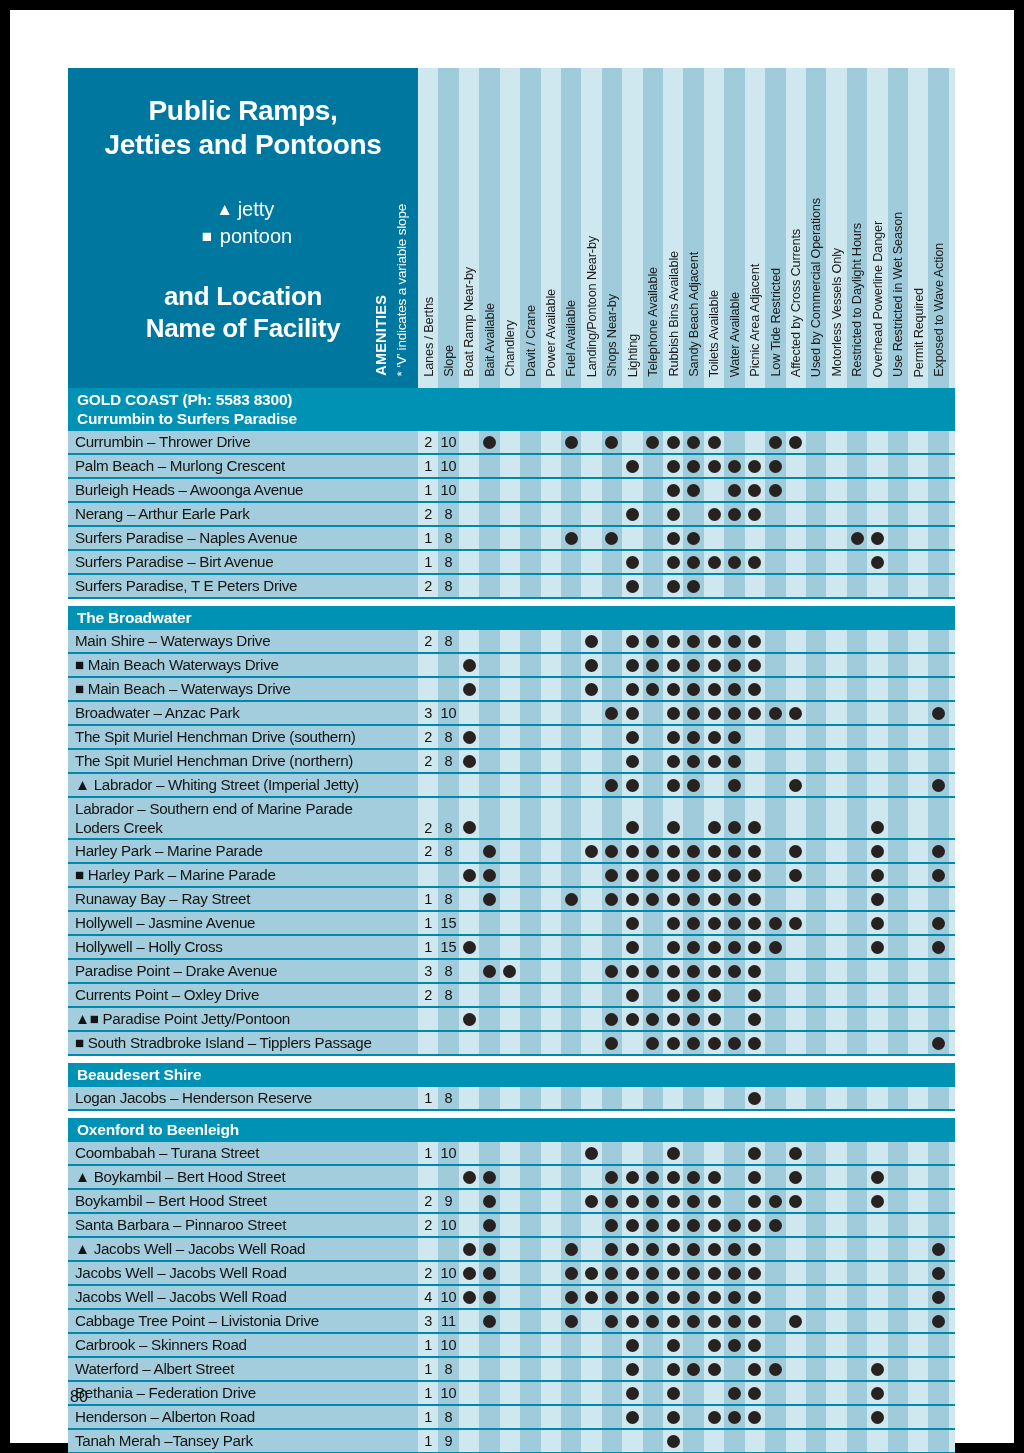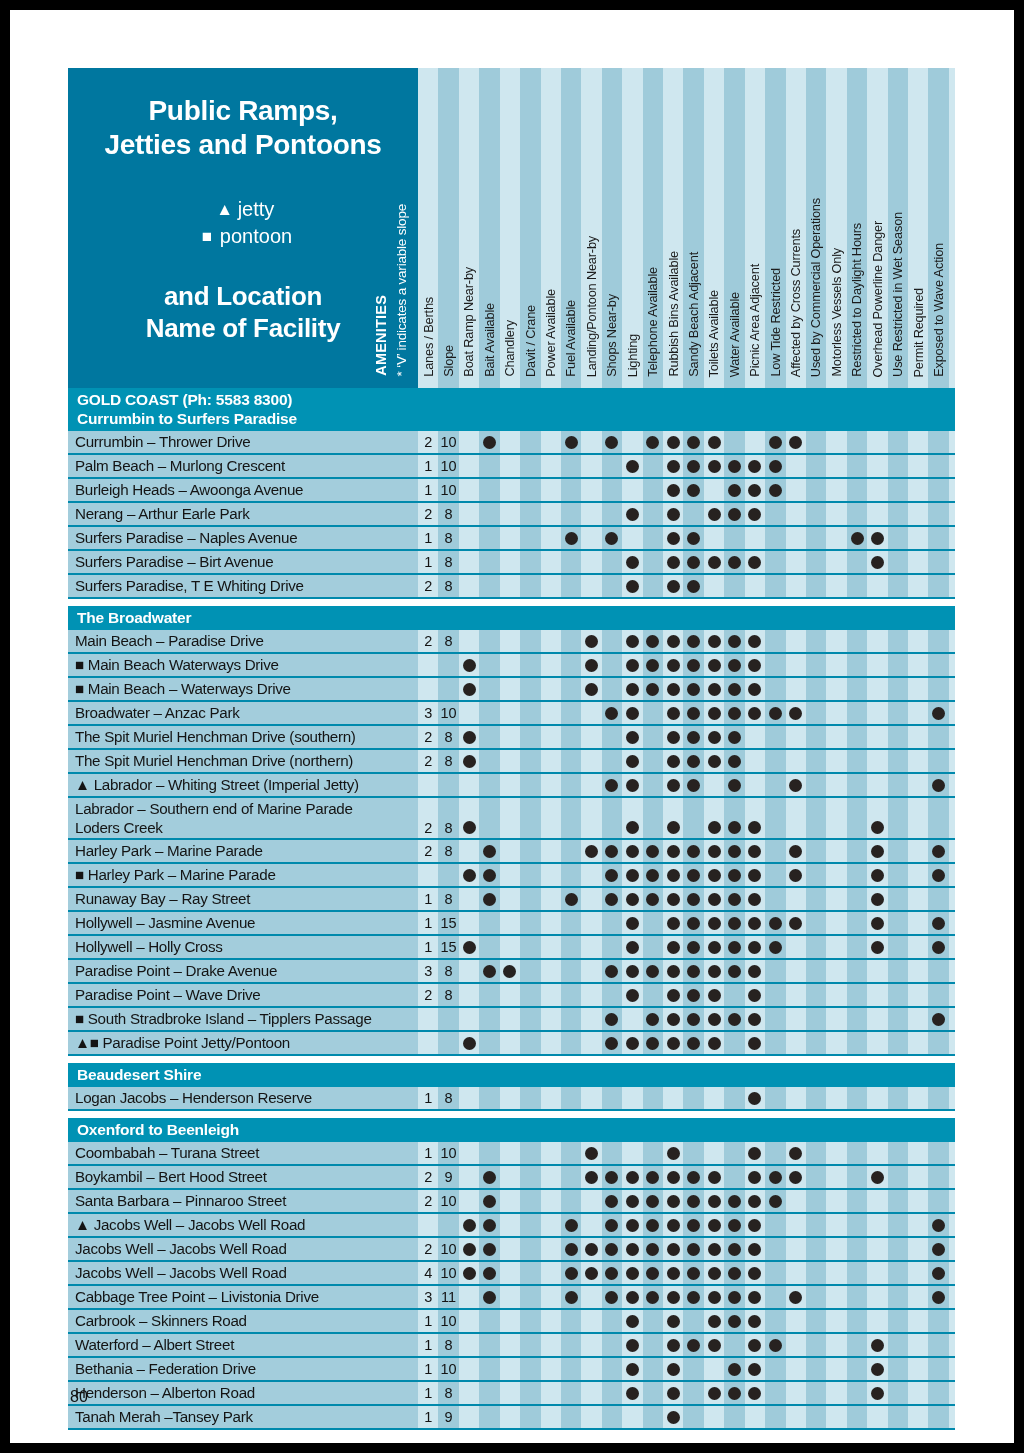--- a/index.html
+++ b/index.html
@@ -170,33 +170,33 @@
           <div class="dot" title="Lighting" style="left: 557.91px;"></div>
           <div class="dot" title="Rubbish Bins Available" style="left: 598.75px;"></div>
           <div class="dot" title="Sandy Beach Adjacent" style="left: 619.17px;"></div>
           <div class="dot" title="Toilets Available" style="left: 639.59px;"></div>
           <div class="dot" title="Water Available" style="left: 660.01px;"></div>
           <div class="dot" title="Picnic Area Adjacent" style="left: 680.43px;"></div>
           <div class="dot" title="Overhead Powerline Danger" style="left: 802.95px;"></div>
         </div>
         <div class="row">
           <div class="row-stripes"></div>
-          <div class="fname">Surfers Paradise, T E Whiting Drive</div>
+          <div class="fname">Surfers Paradise, T E Peters Drive</div>
           <div class="num" style="left: 350px;">2</div>
           <div class="num" style="left: 370.42px;">8</div>
           <div class="dot" title="Lighting" style="left: 557.91px;"></div>
           <div class="dot" title="Rubbish Bins Available" style="left: 598.75px;"></div>
           <div class="dot" title="Sandy Beach Adjacent" style="left: 619.17px;"></div>
         </div>
         <div class="band gap">
           <div>The Broadwater</div>
         </div>
         <div class="row">
           <div class="row-stripes"></div>
-          <div class="fname">Main Beach – Paradise Drive</div>
+          <div class="fname">Main Shire – Waterways Drive</div>
           <div class="num" style="left: 350px;">2</div>
           <div class="num" style="left: 370.42px;">8</div>
           <div class="dot" title="Landing/Pontoon Near-by" style="left: 517.07px;"></div>
           <div class="dot" title="Lighting" style="left: 557.91px;"></div>
           <div class="dot" title="Telephone Available" style="left: 578.33px;"></div>
           <div class="dot" title="Rubbish Bins Available" style="left: 598.75px;"></div>
           <div class="dot" title="Sandy Beach Adjacent" style="left: 619.17px;"></div>
           <div class="dot" title="Toilets Available" style="left: 639.59px;"></div>
           <div class="dot" title="Water Available" style="left: 660.01px;"></div>
           <div class="dot" title="Picnic Area Adjacent" style="left: 680.43px;"></div>
@@ -388,52 +388,52 @@
           <div class="dot" title="Lighting" style="left: 557.91px;"></div>
           <div class="dot" title="Telephone Available" style="left: 578.33px;"></div>
           <div class="dot" title="Rubbish Bins Available" style="left: 598.75px;"></div>
           <div class="dot" title="Sandy Beach Adjacent" style="left: 619.17px;"></div>
           <div class="dot" title="Toilets Available" style="left: 639.59px;"></div>
           <div class="dot" title="Water Available" style="left: 660.01px;"></div>
           <div class="dot" title="Picnic Area Adjacent" style="left: 680.43px;"></div>
         </div>
         <div class="row">
           <div class="row-stripes"></div>
-          <div class="fname">Paradise Point – Wave Drive</div>
-          <div class="num" style="left: 350px;">2</div>
-          <div class="num" style="left: 370.42px;">8</div>
-          <div class="dot" title="Lighting" style="left: 557.91px;"></div>
+          <div class="fname">Currents Point – Oxley Drive</div>
+          <div class="num" style="left: 350px;">2</div>
+          <div class="num" style="left: 370.42px;">8</div>
+          <div class="dot" title="Lighting" style="left: 557.91px;"></div>
+          <div class="dot" title="Rubbish Bins Available" style="left: 598.75px;"></div>
+          <div class="dot" title="Sandy Beach Adjacent" style="left: 619.17px;"></div>
+          <div class="dot" title="Toilets Available" style="left: 639.59px;"></div>
+          <div class="dot" title="Picnic Area Adjacent" style="left: 680.43px;"></div>
+        </div>
+        <div class="row">
+          <div class="row-stripes"></div>
+          <div class="fname">▲■ Paradise Point Jetty/Pontoon</div>
+          <div class="dot" title="Boat Ramp Near-by" style="left: 394.55px;"></div>
+          <div class="dot" title="Shops Near-by" style="left: 537.49px;"></div>
+          <div class="dot" title="Lighting" style="left: 557.91px;"></div>
+          <div class="dot" title="Telephone Available" style="left: 578.33px;"></div>
           <div class="dot" title="Rubbish Bins Available" style="left: 598.75px;"></div>
           <div class="dot" title="Sandy Beach Adjacent" style="left: 619.17px;"></div>
           <div class="dot" title="Toilets Available" style="left: 639.59px;"></div>
           <div class="dot" title="Picnic Area Adjacent" style="left: 680.43px;"></div>
         </div>
         <div class="row">
           <div class="row-stripes"></div>
           <div class="fname">■ South Stradbroke Island – Tipplers Passage</div>
           <div class="dot" title="Shops Near-by" style="left: 537.49px;"></div>
           <div class="dot" title="Telephone Available" style="left: 578.33px;"></div>
           <div class="dot" title="Rubbish Bins Available" style="left: 598.75px;"></div>
           <div class="dot" title="Sandy Beach Adjacent" style="left: 619.17px;"></div>
           <div class="dot" title="Toilets Available" style="left: 639.59px;"></div>
           <div class="dot" title="Water Available" style="left: 660.01px;"></div>
           <div class="dot" title="Picnic Area Adjacent" style="left: 680.43px;"></div>
           <div class="dot" title="Exposed to Wave Action" style="left: 864.21px;"></div>
-        </div>
-        <div class="row">
-          <div class="row-stripes"></div>
-          <div class="fname">▲■ Paradise Point Jetty/Pontoon</div>
-          <div class="dot" title="Boat Ramp Near-by" style="left: 394.55px;"></div>
-          <div class="dot" title="Shops Near-by" style="left: 537.49px;"></div>
-          <div class="dot" title="Lighting" style="left: 557.91px;"></div>
-          <div class="dot" title="Telephone Available" style="left: 578.33px;"></div>
-          <div class="dot" title="Rubbish Bins Available" style="left: 598.75px;"></div>
-          <div class="dot" title="Sandy Beach Adjacent" style="left: 619.17px;"></div>
-          <div class="dot" title="Toilets Available" style="left: 639.59px;"></div>
-          <div class="dot" title="Picnic Area Adjacent" style="left: 680.43px;"></div>
         </div>
         <div class="band gap">
           <div>Beaudesert Shire</div>
         </div>
         <div class="row">
           <div class="row-stripes"></div>
           <div class="fname">Logan Jacobs – Henderson Reserve</div>
           <div class="num" style="left: 350px;">1</div>
           <div class="num" style="left: 370.42px;">8</div>
           <div class="dot" title="Picnic Area Adjacent" style="left: 680.43px;"></div>
@@ -443,20 +443,35 @@
         </div>
         <div class="row">
           <div class="row-stripes"></div>
           <div class="fname">Coombabah – Turana Street</div>
           <div class="num" style="left: 350px;">1</div>
           <div class="num" style="left: 370.42px;">10</div>
           <div class="dot" title="Landing/Pontoon Near-by" style="left: 517.07px;"></div>
           <div class="dot" title="Rubbish Bins Available" style="left: 598.75px;"></div>
           <div class="dot" title="Picnic Area Adjacent" style="left: 680.43px;"></div>
           <div class="dot" title="Affected by Cross Currents" style="left: 721.27px;"></div>
+        </div>
+        <div class="row">
+          <div class="row-stripes"></div>
+          <div class="fname">▲ Boykambil – Bert Hood Street</div>
+          <div class="dot" title="Boat Ramp Near-by" style="left: 394.55px;"></div>
+          <div class="dot" title="Bait Available" style="left: 414.97px;"></div>
+          <div class="dot" title="Shops Near-by" style="left: 537.49px;"></div>
+          <div class="dot" title="Lighting" style="left: 557.91px;"></div>
+          <div class="dot" title="Telephone Available" style="left: 578.33px;"></div>
+          <div class="dot" title="Rubbish Bins Available" style="left: 598.75px;"></div>
+          <div class="dot" title="Sandy Beach Adjacent" style="left: 619.17px;"></div>
+          <div class="dot" title="Toilets Available" style="left: 639.59px;"></div>
+          <div class="dot" title="Picnic Area Adjacent" style="left: 680.43px;"></div>
+          <div class="dot" title="Affected by Cross Currents" style="left: 721.27px;"></div>
+          <div class="dot" title="Overhead Powerline Danger" style="left: 802.95px;"></div>
         </div>
         <div class="row">
           <div class="row-stripes"></div>
           <div class="fname">Boykambil – Bert Hood Street</div>
           <div class="num" style="left: 350px;">2</div>
           <div class="num" style="left: 370.42px;">9</div>
           <div class="dot" title="Bait Available" style="left: 414.97px;"></div>
           <div class="dot" title="Landing/Pontoon Near-by" style="left: 517.07px;"></div>
           <div class="dot" title="Shops Near-by" style="left: 537.49px;"></div>
           <div class="dot" title="Lighting" style="left: 557.91px;"></div>

